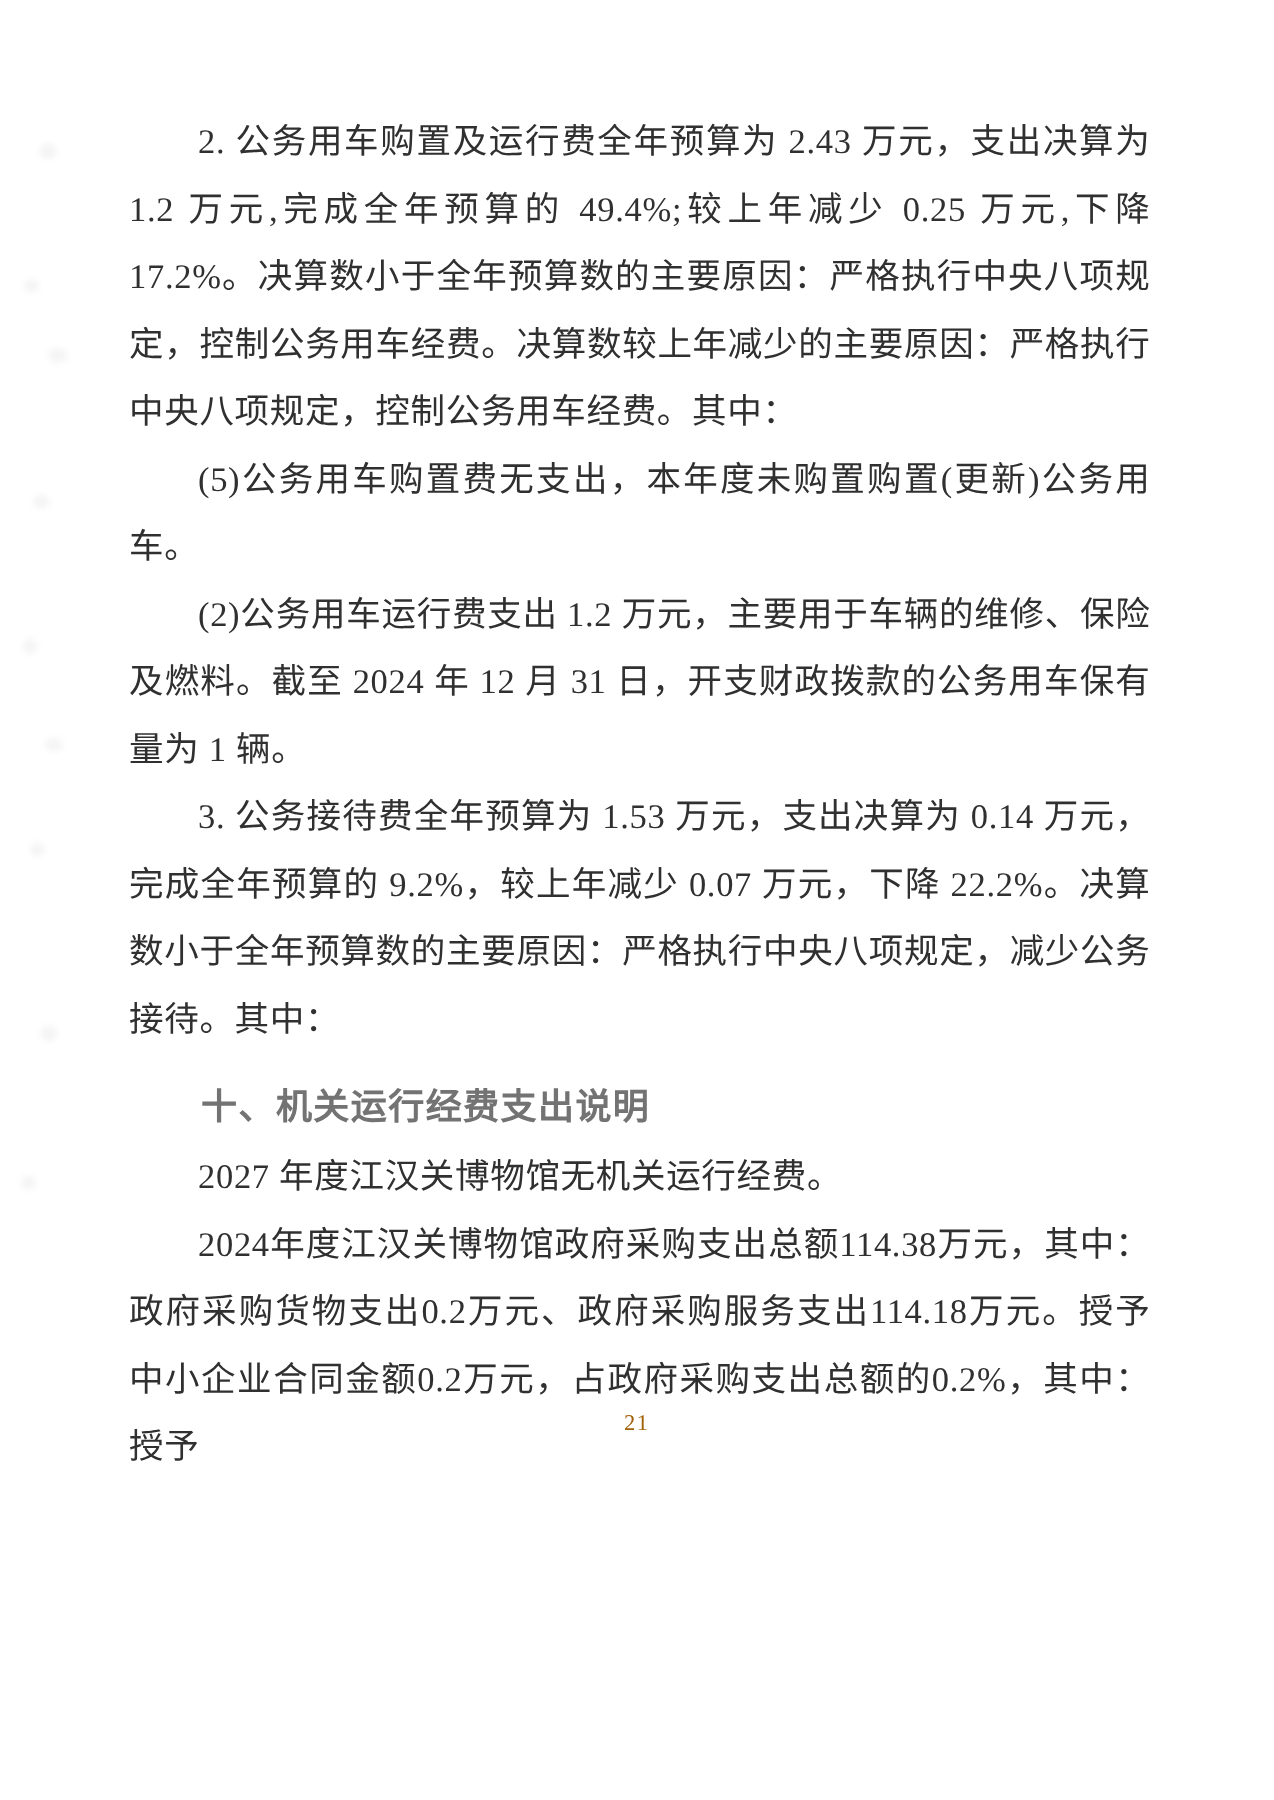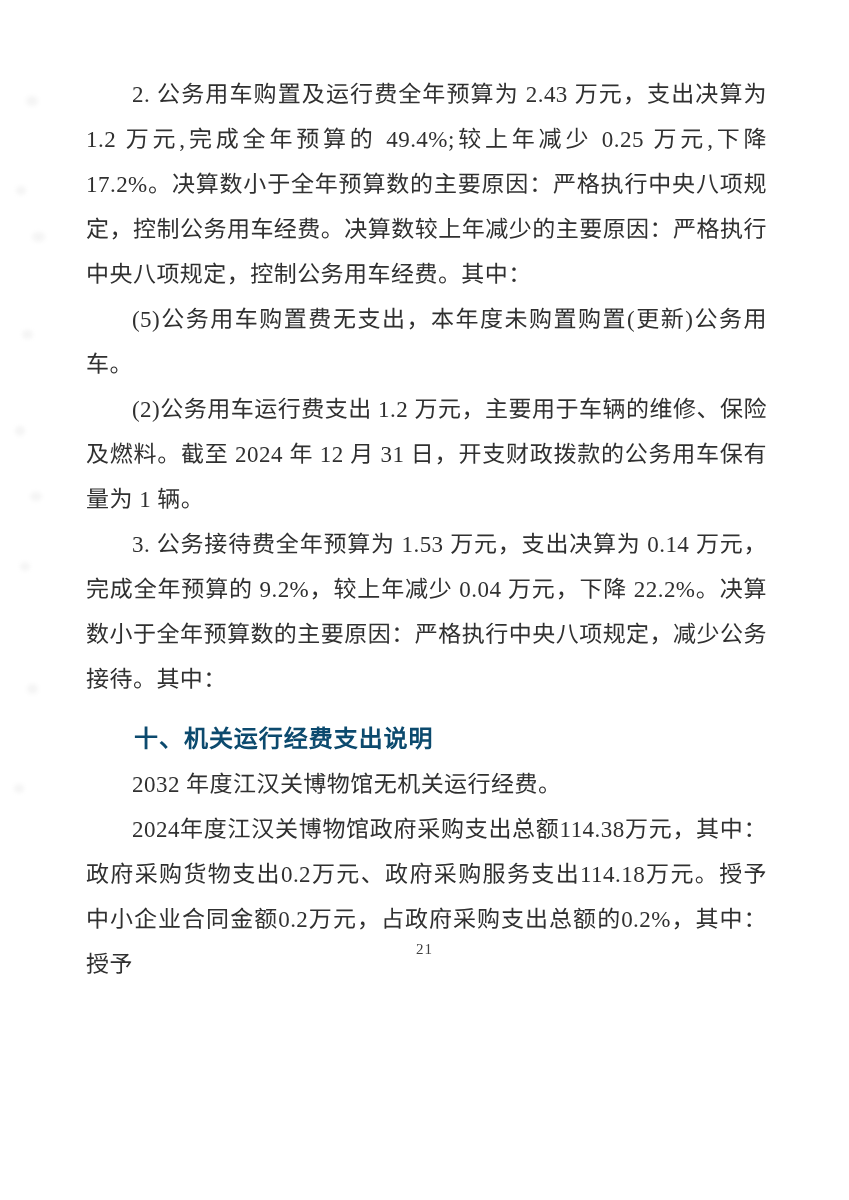--- a/index.html
+++ b/index.html
@@ -35,33 +35,33 @@
   }
   .heading {
     margin: 0;
     margin-top: 14px;
     font-family: "Liberation Sans", "DejaVu Sans", sans-serif;
     font-weight: bold;
     font-size: 24px;
     line-height: 46px;
     letter-spacing: 0.04em;
     text-indent: 2em;
-    color: #0c4a6e;
+    color: #737373;
   }
   .footer {
     position: absolute;
     left: 0;
     right: 0;
     bottom: 42px;
     text-align: center;
   }
   .page-number {
     font-family: "Liberation Serif", "DejaVu Serif", serif;
     font-size: 15px;
-    color: #404040;
+    color: #a16207;
     letter-spacing: 1px;
   }
   
   .smudge {
     position: absolute;
     background: #9a9a9a;
     border-radius: 50%;
     opacity: 0.10;
     filter: blur(2px);
     pointer-events: none;
@@ -90,23 +90,23 @@
   <div class="smudge s6"></div>
   <div class="smudge s7"></div>
   <div class="smudge s8"></div>
   <div class="smudge s9"></div>
   <div class="smudge s10"></div>
 
   <div class="content">
     <p class="para">2. 公务用车购置及运行费全年预算为 2.43 万元，支出决算为 1.2 万元,完成全年预算的 49.4%;较上年减少 0.25 万元,下降 17.2%。决算数小于全年预算数的主要原因：严格执行中央八项规定，控制公务用车经费。决算数较上年减少的主要原因：严格执行中央八项规定，控制公务用车经费。其中：</p>
     <p class="para">(5)公务用车购置费无支出，本年度未购置购置(更新)公务用车。</p>
     <p class="para">(2)公务用车运行费支出 1.2 万元，主要用于车辆的维修、保险及燃料。截至 2024 年 12 月 31 日，开支财政拨款的公务用车保有量为 1 辆。</p>
-    <p class="para">3. 公务接待费全年预算为 1.53 万元，支出决算为 0.14 万元，完成全年预算的 9.2%，较上年减少 0.04 万元，下降 22.2%。决算数小于全年预算数的主要原因：严格执行中央八项规定，减少公务接待。其中：</p>
+    <p class="para">3. 公务接待费全年预算为 1.53 万元，支出决算为 0.14 万元，完成全年预算的 9.2%，较上年减少 0.07 万元，下降 22.2%。决算数小于全年预算数的主要原因：严格执行中央八项规定，减少公务接待。其中：</p>
     <h2 class="heading">十、机关运行经费支出说明</h2>
-    <p class="para">2032 年度江汉关博物馆无机关运行经费。</p>
+    <p class="para">2027 年度江汉关博物馆无机关运行经费。</p>
     <p class="para">2024年度江汉关博物馆政府采购支出总额114.38万元，其中：政府采购货物支出0.2万元、政府采购服务支出114.18万元。授予中小企业合同金额0.2万元，占政府采购支出总额的0.2%，其中：授予</p>
   </div>
 
   <div class="footer">
     <span class="page-number">21</span>
   </div>
 
 </div>
 
 </body></html>

